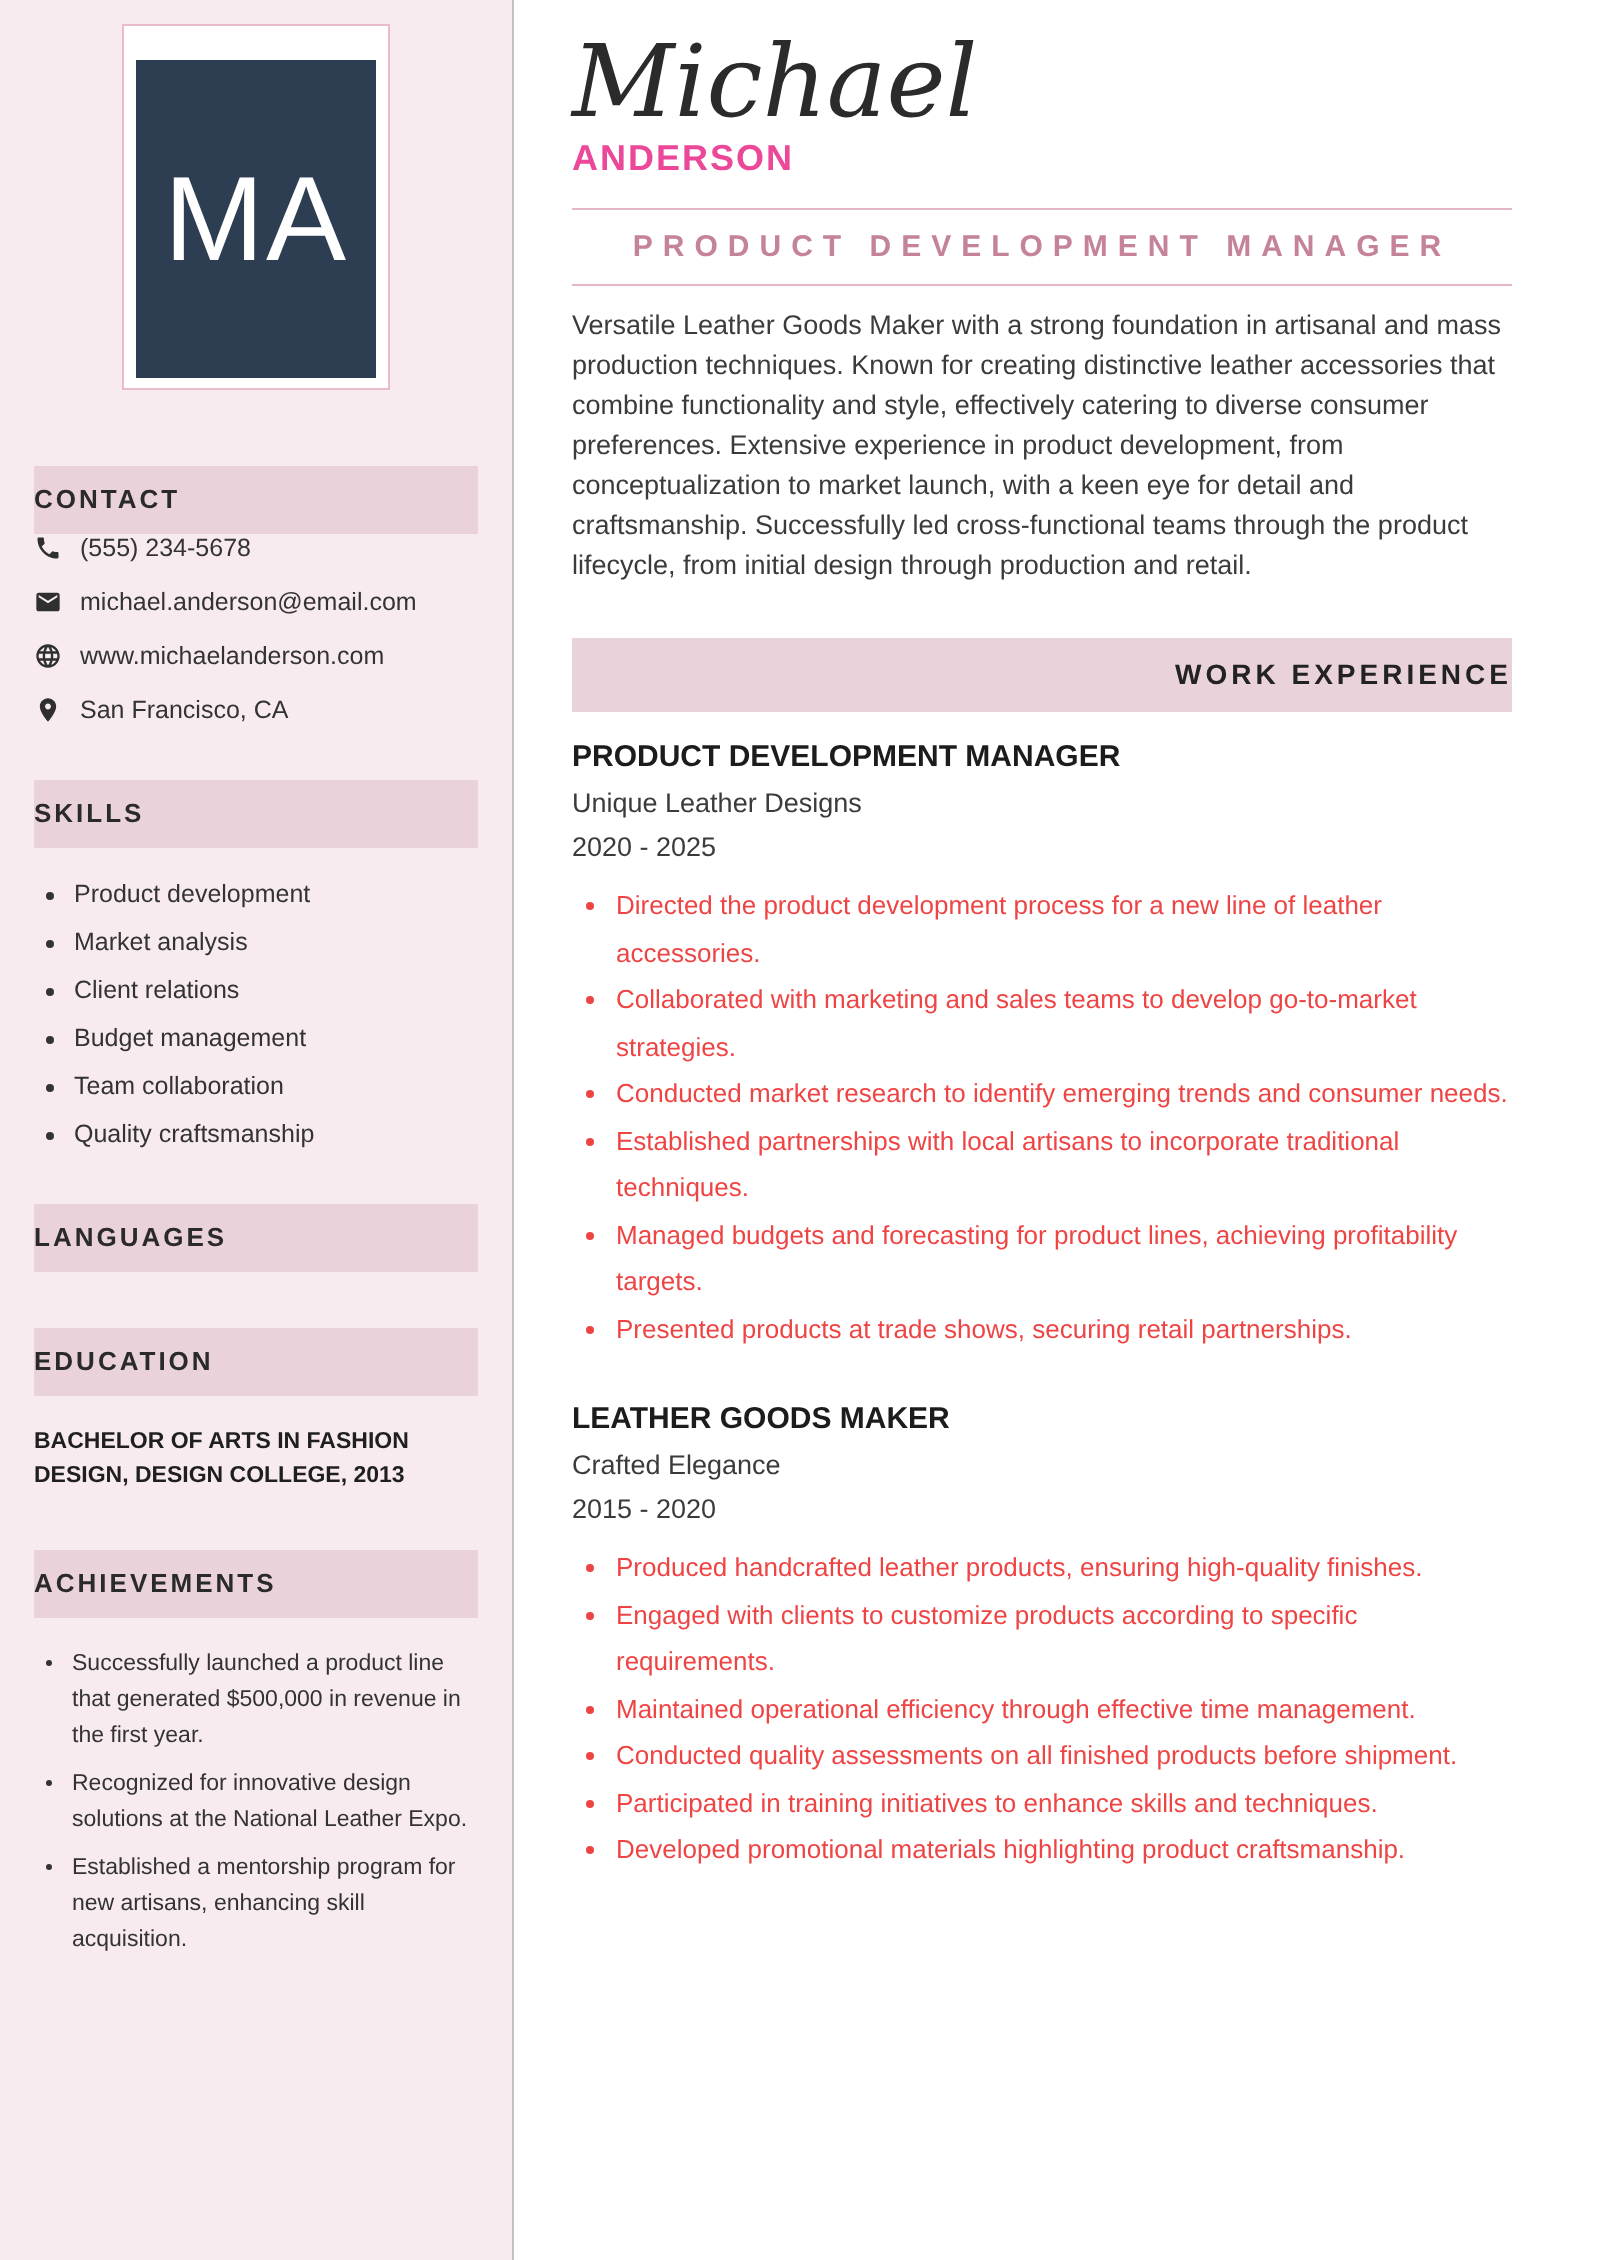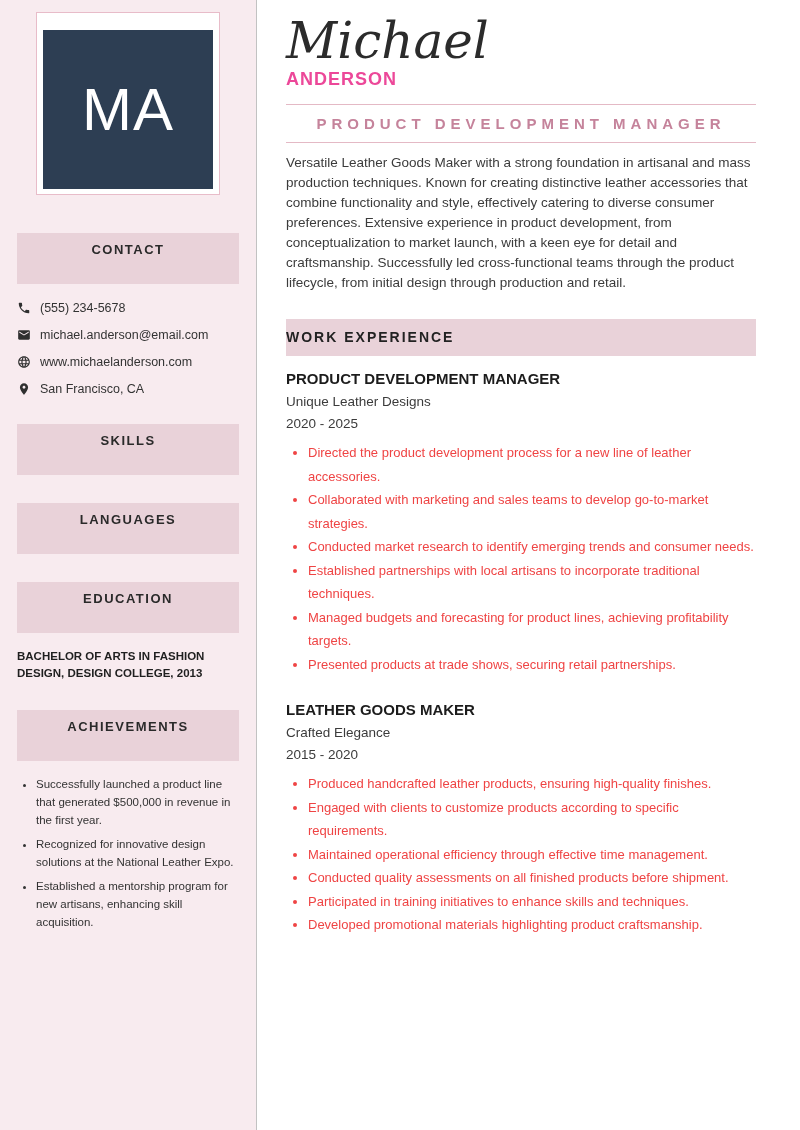--- a/index.html
+++ b/index.html
@@ -2,49 +2,49 @@
 <html><head>
 <meta charset="utf-8">
 <style>
   * { margin:0; padding:0; box-sizing:border-box; }
   html,body { background:#ffffff; }
   body { width:800px; height:1130px; font-family:"Liberation Sans", sans-serif; }
   .page { display:flex; width:800px; height:1130px; background:#ffffff; overflow:hidden; }
 
   
   .sidebar { width:257px; min-width:257px; background:#f8ebef; border-right:1px solid #c2c2c2; padding:0 17px; }
-  .photo-card { width:184px; height:183px; margin:12px auto 0; background:#ffffff; border:1px solid #e8bcc9; padding:17px 6px 5px; }
+  .photo-card { width:134px; height:183px; margin:12px auto 0; background:#ffffff; border:1px solid #e8bcc9; padding:17px 6px 5px; }
   .initials-box { width:100%; height:100%; background:#2d3e53; display:flex; align-items:center; justify-content:center; }
   .initials-box span { color:#ffffff; font-size:60px; font-weight:400; letter-spacing:1px; }
 
-  .side-header { background:#e9d2d9; height:51px; line-height:34px; text-align:center; font-weight:bold; font-size:13px; letter-spacing:1.5px; color:#2a2a2a; }
+  .side-header { background:#e9d2d9; height:34px; line-height:34px; text-align:left; font-weight:bold; font-size:13px; letter-spacing:1.5px; color:#2a2a2a; }
   .mt-contact { margin-top:38px; }
   .mt-section { margin-top:28px; }
 
-  .contact-list { list-style:none; margin-top:17px; }
+  .contact-list { list-style:none; }
   .contact-list li { display:flex; align-items:center; gap:9px; margin-bottom:13px; font-size:12.5px; color:#333; }
   .contact-list svg { flex:0 0 auto; }
 
   .dot-list { margin:16px 0 0 6px; padding-left:14px; }
   .dot-list li { font-size:12.5px; color:#333; margin-bottom:10px; }
 
   .edu-text { margin-top:15px; font-weight:bold; font-size:11.5px; line-height:17px; color:#1f1f1f; }
 
   .ach-list { margin:14px 0 0 6px; padding-left:13px; }
   .ach-list li { font-size:11.5px; line-height:18px; color:#333; margin-bottom:6px; }
 
   
   .main { flex:1; padding:14px 44px 0 29px; }
   .first-name { font-family:"DejaVu Serif", serif; font-style:italic; font-size:50px; line-height:1.1; color:#2b2b2b; }
   .last-name { font-size:18px; font-weight:bold; letter-spacing:1px; color:#ec4899; margin-top:0px; }
   .rule { border-top:1px solid #e4b9c5; margin-top:14px; }
   .role-title { text-align:center; color:#c5839b; font-weight:bold; font-size:15px; letter-spacing:5px; padding:10px 0; }
   .summary { margin-top:10px; font-size:13.5px; line-height:20px; color:#3b3b3b; }
 
-  .work-bar { margin-top:26px; background:#e9d2d9; height:37px; line-height:37px; text-align:left; font-weight:bold; font-size:14px; letter-spacing:2px; color:#222; }
+  .work-bar { margin-top:26px; background:#e9d2d9; height:37px; line-height:37px; text-align:right; font-weight:bold; font-size:14px; letter-spacing:2px; color:#222; }
 
   .job { margin-top:14px; }
   .job + .job { margin-top:25px; }
   .job-title { font-size:15px; font-weight:bold; color:#1c1c1c; }
   .job-line { font-size:13.5px; color:#3b3b3b; margin-top:7px; }
   .job-bullets { margin:10px 0 0; padding-left:22px; }
   .job-bullets li { font-size:13px; line-height:23.5px; color:#ef4444; }
 </style>
 </head>
 <body>
@@ -81,20 +81,28 @@
       </li>
       <li>
         <svg width="14" height="14" viewBox="0 0 24 24" fill="#2f2f2f">
             <path d="M12 2C8.13 2 5 5.13 5 9c0 5.25 7 13 7 13s7-7.75 7-13c0-3.87-3.13-7-7-7zm0 9.5c-1.38 0-2.5-1.12-2.5-2.5s1.12-2.5 2.5-2.5 2.5 1.12 2.5 2.5-1.12 2.5-2.5 2.5z"></path>
           </svg>
         <span>San Francisco, CA</span>
       </li>
     </ul>
 
     <div class="side-header mt-section">SKILLS</div>
+    <ul class="dot-list">
+      <li>Product development</li>
+      <li>Market analysis</li>
+      <li>Client relations</li>
+      <li>Budget management</li>
+      <li>Team collaboration</li>
+      <li>Quality craftsmanship</li>
+    </ul>
 
     <div class="side-header mt-section">LANGUAGES</div>
 
     <div class="side-header mt-section">EDUCATION</div>
     <div class="edu-text">BACHELOR OF ARTS IN FASHION DESIGN, DESIGN COLLEGE, 2013</div>
 
     <div class="side-header mt-section">ACHIEVEMENTS</div>
     <ul class="ach-list">
       <li>Successfully launched a product line that generated $500,000 in revenue in the first year.</li>
       <li>Recognized for innovative design solutions at the National Leather Expo.</li>

